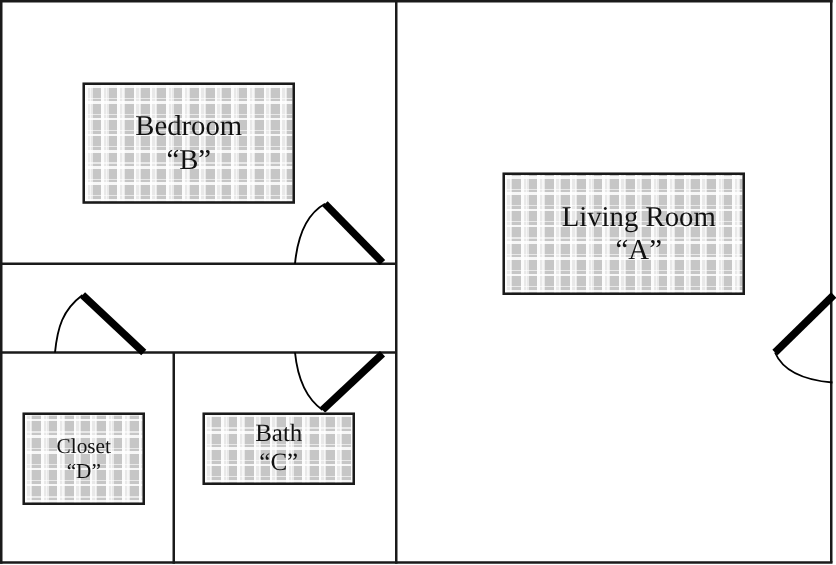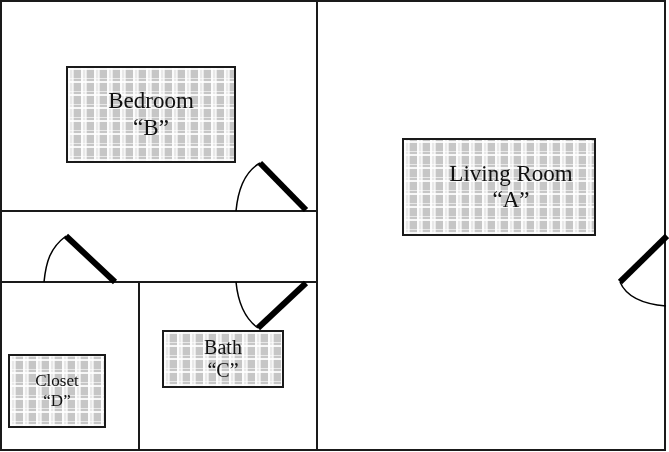--- a/index.html
+++ b/index.html
@@ -62,21 +62,21 @@
 <div class="label-box" style="left:66px; top:66px; width:170px; height:97px; font-size:23px;">
   <span>Bedroom</span>
   <span>“B”</span>
 </div>
 
 <div class="label-box" style="left:402px; top:138px; width:194px; height:98px; font-size:23px;padding-left:24px;">
   <span>Living Room</span>
   <span>“A”</span>
 </div>
 
-<div class="label-box" style="left:8px; top:330px; width:98px; height:74px; font-size:17px;margin-top:24px;">
+<div class="label-box" style="left:18px; top:330px; width:98px; height:74px; font-size:17px;">
   <span>Closet</span>
   <span>“D”</span>
 </div>
 
 <div class="label-box" style="left:162px; top:330px; width:122px; height:58px; font-size:20px;">
   <span>Bath</span>
   <span>“C”</span>
 </div>
 
 </body></html>

